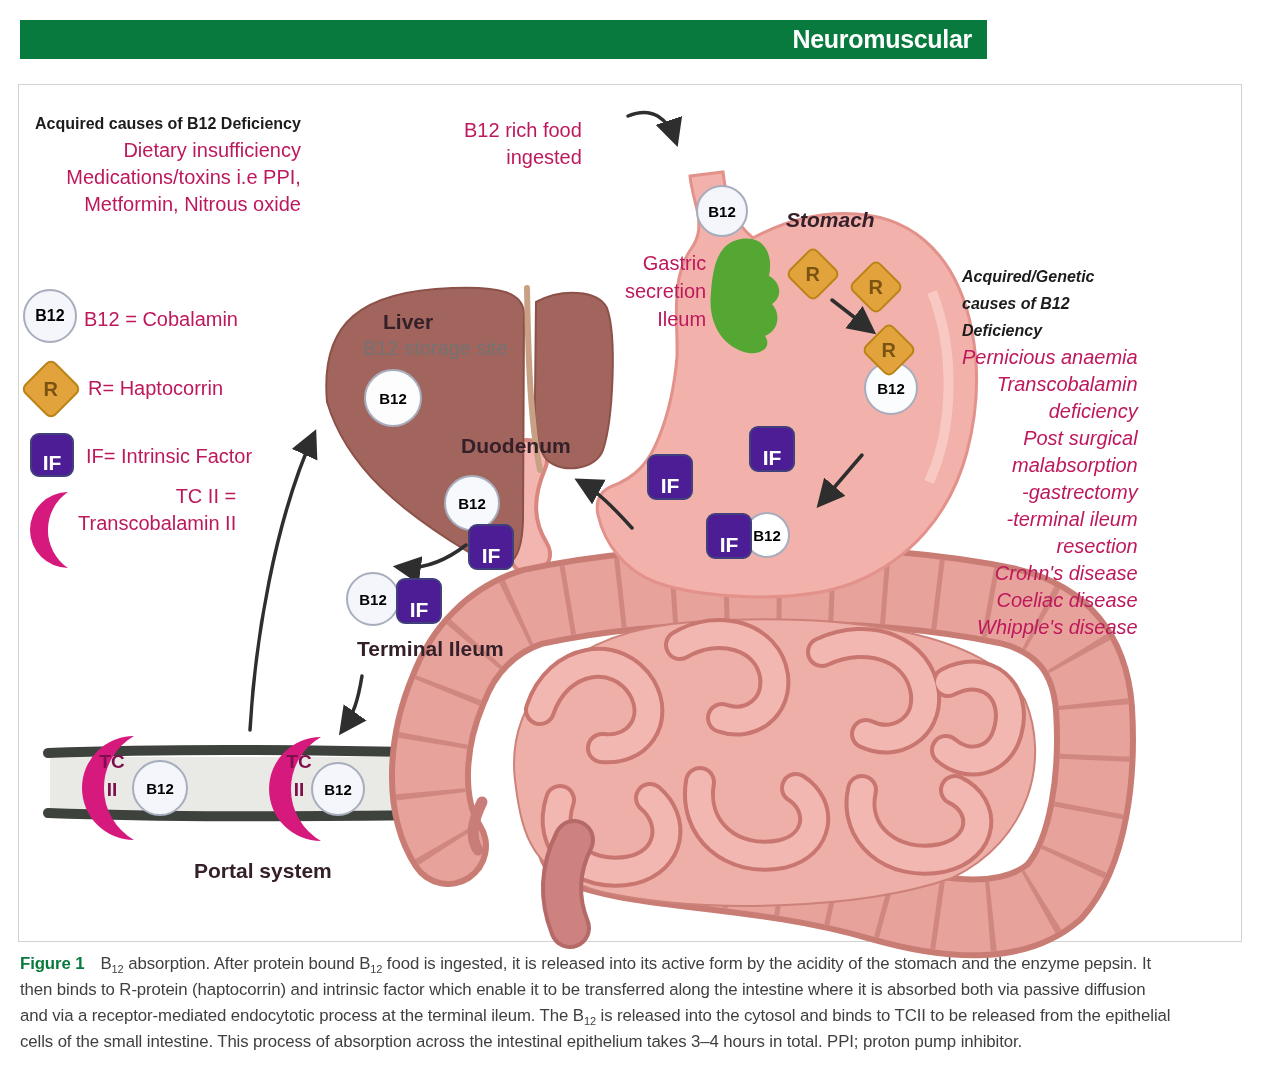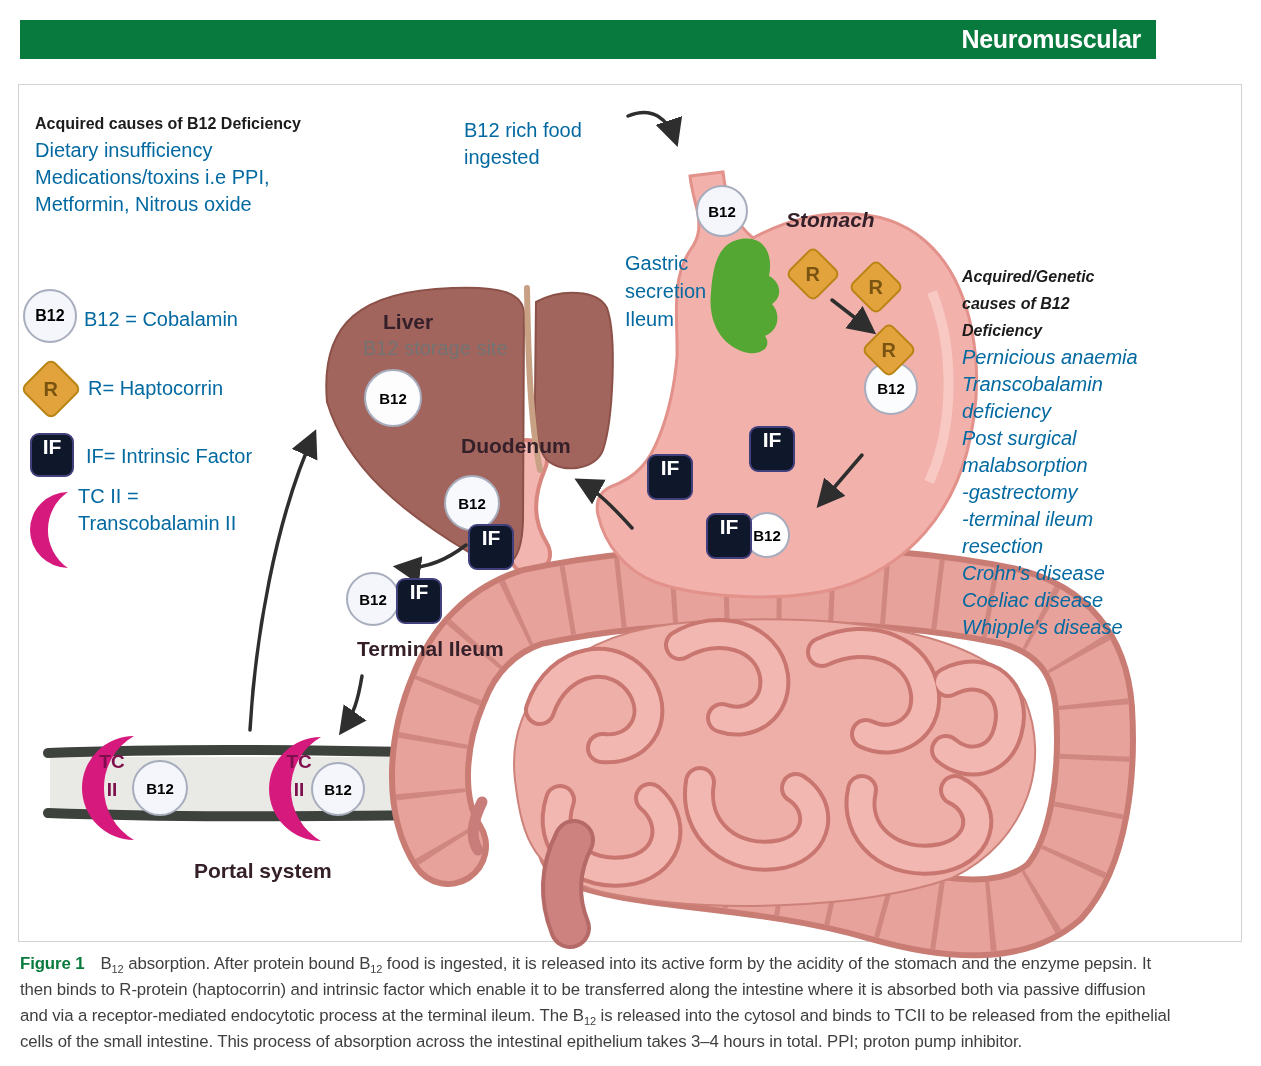--- a/index.html
+++ b/index.html
@@ -1,37 +1,37 @@
 <!DOCTYPE html>
 <html><head>
 <meta charset="utf-8">
 <style>
   html,body{margin:0;padding:0;background:#fff;}
   body{width:1261px;height:1066px;position:relative;overflow:hidden;
        font-family:"Liberation Sans","DejaVu Sans",sans-serif;color:#3e3e3e;}
   .abs{position:absolute;}
   .pre{white-space:pre-line;}
-  #banner{left:20px;top:20px;width:1136px;height:39px;background:#097a3d;
+  #banner{left:20px;top:20px;width:967px;height:39px;background:#097a3d;
           color:#fff;font-size:25px;font-weight:bold;letter-spacing:-0.3px;
           text-align:right;line-height:39px;padding-right:15px;box-sizing:border-box;}
   #figbox{left:18px;top:84px;width:1222px;height:856px;border:1px solid #d2d2d2;background:#fff;}
   #diagram-svg{left:0;top:0;z-index:1;}
   .ov{z-index:2;}
-  .lbl{font-size:20px;line-height:27px;color:#0369a1;}
+  .lbl{font-size:20px;line-height:27px;color:#be185d;text-align:right;}
   .lblb{font-size:16px;line-height:27px;font-weight:bold;color:#1c1c1c;}
   .organ{font-size:21px;font-weight:bold;color:#35202a;white-space:nowrap;}
   .b12c{background:#f4f6fb;border:2px solid #a7adbd;border-radius:50%;
         color:#000000;font-weight:600;font-size:15px;
         display:flex;align-items:center;justify-content:center;box-sizing:border-box;}
   .rdia{width:40px;height:40px;background:#e3a33c;border:2.5px solid #b98415;border-radius:7px;
         transform:rotate(45deg);display:flex;align-items:center;justify-content:center;box-sizing:border-box;}
   .rdia span{transform:rotate(-45deg);color:#7a5410;font-weight:700;font-size:20px;}
-  .ifsq{width:46px;height:46px;background:#0f172a;border:2.5px solid #413f7c;border-radius:9px;
+  .ifsq{width:46px;height:46px;background:#4c1d95;border:2.5px solid #413f7c;border-radius:9px;
         color:#fff;font-size:21px;font-weight:600;
-        display:flex;align-items:flex-start;justify-content:center;box-sizing:border-box;}
+        display:flex;align-items:flex-end;justify-content:center;box-sizing:border-box;}
   .tctx{width:34px;text-align:center;color:#7e0f4d;font-weight:700;font-size:19px;line-height:28px;}
   .cap{left:20px;width:1225px;font-size:16.8px;color:#3f3f3f;white-space:nowrap;letter-spacing:-0.1px;}
   .cap sub{font-size:11px;}
   .figlabel{color:#097a3d;font-weight:bold;margin-right:16px;}
 </style>
 </head>
 <body>
 
 <div id="banner" class="abs">
   <span>Neuromuscular</span>

